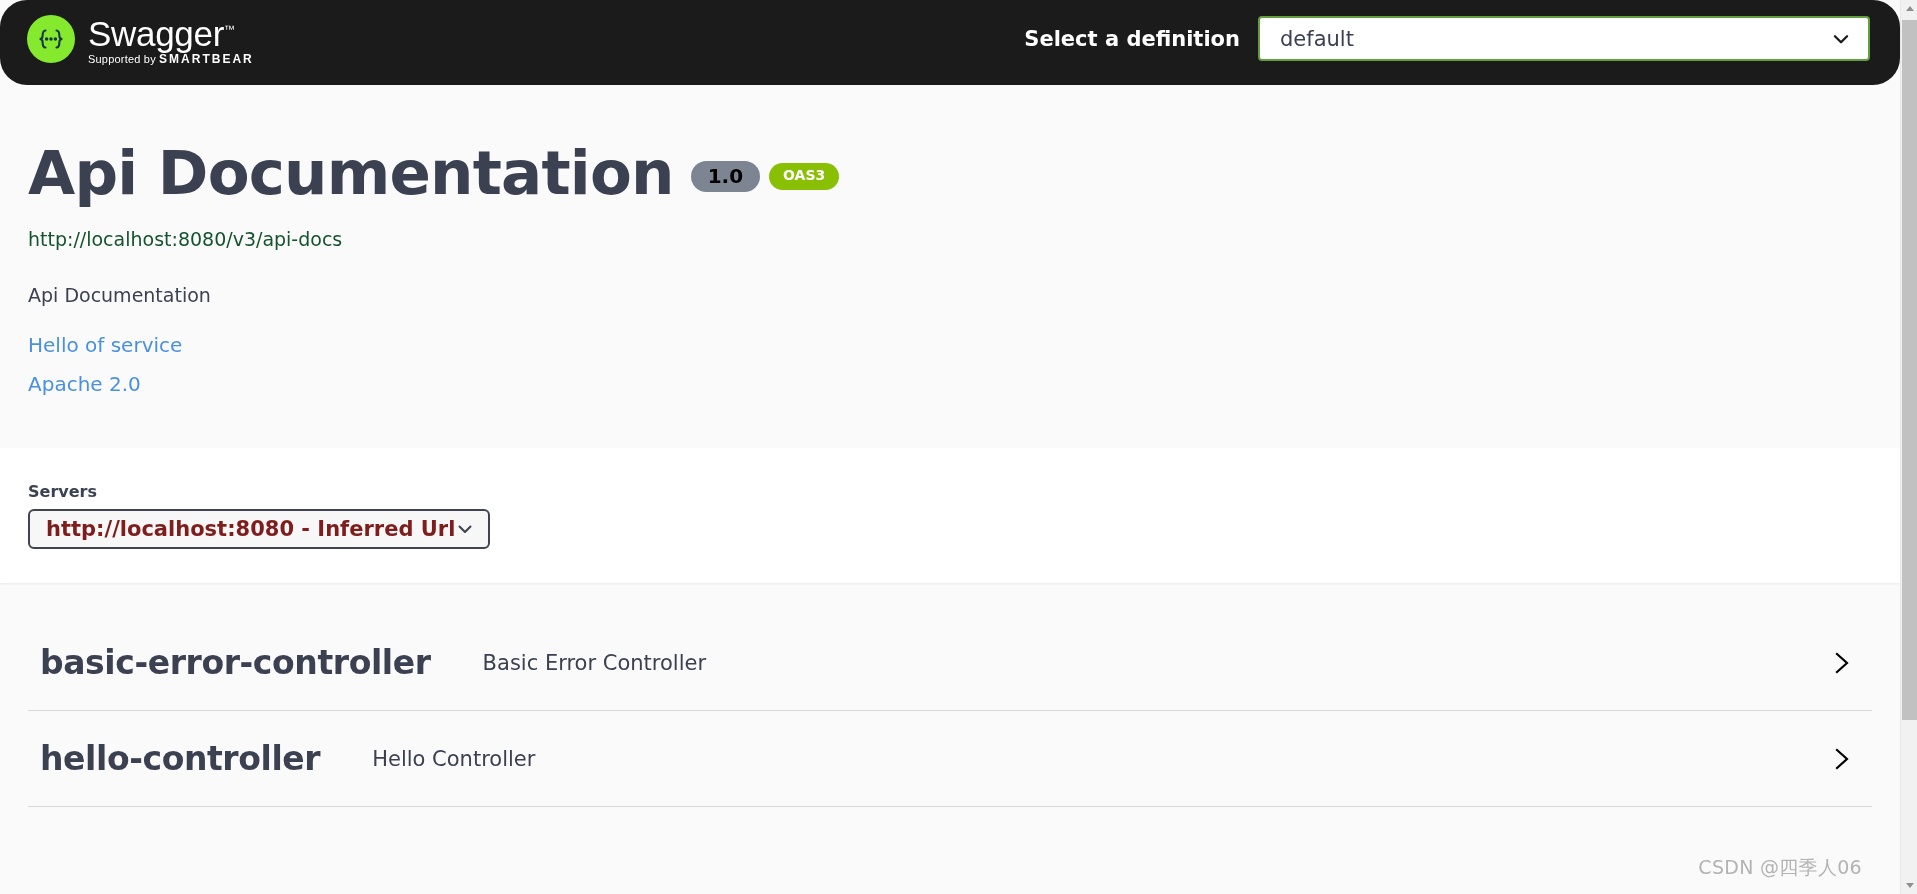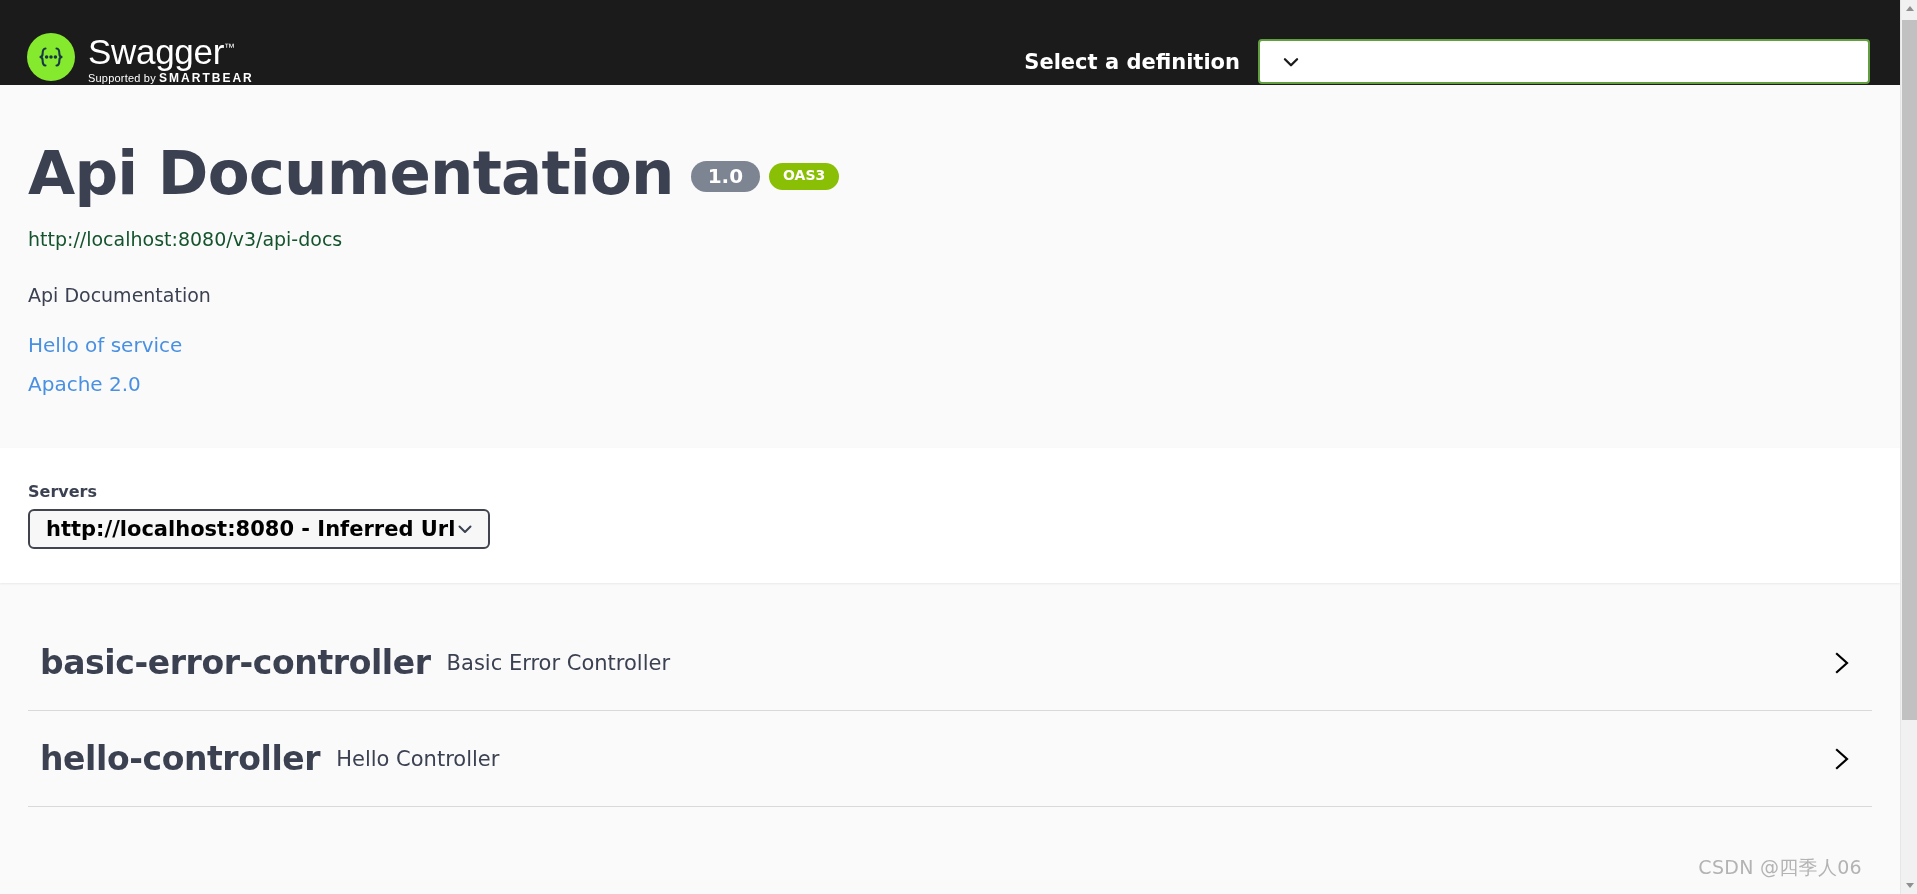--- a/index.html
+++ b/index.html
@@ -25,23 +25,24 @@
     height: 894px;
     overflow: hidden;
     position: relative;
   }
 
   
   .topbar {
     height: 85px;
     background: #1b1b1b;
     display: flex;
-    align-items: flex-end;
-    padding: 0 0 1px 27px;
+    align-items: center;
+    padding: 0 0 8px 27px;
     box-sizing: border-box;
+    border-radius: 27px;
   }
   .logo-link {
     display: flex;
     align-items: center;
     text-decoration: none;
     flex: 0 0 auto;
   }
   .logo-mark {
     width: 48px;
     height: 48px;
@@ -145,21 +146,21 @@
   .main-title .title-text {
     font-size: 61px;
     font-weight: 700;
     color: #3b4151;
     font-family: "DejaVu Sans", sans-serif;
     letter-spacing: -0.8px;
     line-height: 1.05;
   }
   .version-badge {
     background: #7d8492;
-    color: #ffffff;
+    color: #000000;
     font-size: 20px;
     font-weight: 700;
     font-family: "DejaVu Sans", sans-serif;
     border-radius: 57px;
     padding: 5px 17px 6px 17px;
     margin-left: 17px;
     line-height: 1;
     position: relative;
     top: 3px;
   }
@@ -224,37 +225,38 @@
     border-radius: 6px;
     background: #f7f7f7;
     height: 40px;
     padding: 0 13px 0 16px;
     box-sizing: border-box;
     cursor: pointer;
   }
   .servers-select .sel-value {
     font-size: 21px;
     font-weight: 700;
-    color: #000000;
+    color: #7f1d1d;
     font-family: "DejaVu Sans", sans-serif;
     white-space: nowrap;
   }
 
   
   .tags-wrap {
     background: #fafafa;
     padding: 0 28px;
   }
   .tag-row {
     display: flex;
     align-items: center;
     padding: 28px 12px 28px 12px;
     border-bottom: 1px solid #d9d9d9;
     cursor: pointer;
     box-sizing: border-box;
+    gap: 36px;
   }
   .tag-row:first-child {
     margin-top: 32px;
   }
   .tag-name {
     font-size: 33px;
     font-weight: 700;
     color: #3b4151;
     font-family: "DejaVu Sans", sans-serif;
     letter-spacing: -0.4px;
@@ -350,20 +352,21 @@
         </span>
         <span class="logo-text">
           <span class="logo-word"><span>Swagger</span><span class="logo-tm">™</span></span>
           <span class="logo-sub"><span>Supported by </span><b>SMARTBEAR</b></span>
         </span>
       </a>
 
       <div class="topbar-right">
         <span class="definition-label">Select a definition</span>
         <div class="definition-select">
+          <span class="sel-value">default</span>
           <span>
             <svg class="chev" width="22" height="22" viewBox="0 0 20 20" aria-hidden="true">
               <path d="M4.5 7.5 L10 13 L15.5 7.5" fill="none" stroke="#1b1b1b" stroke-width="2.1" stroke-linecap="round" stroke-linejoin="round"></path>
             </svg>
           </span>
         </div>
       </div>
     </div>
 
     <div class="info-wrap">

